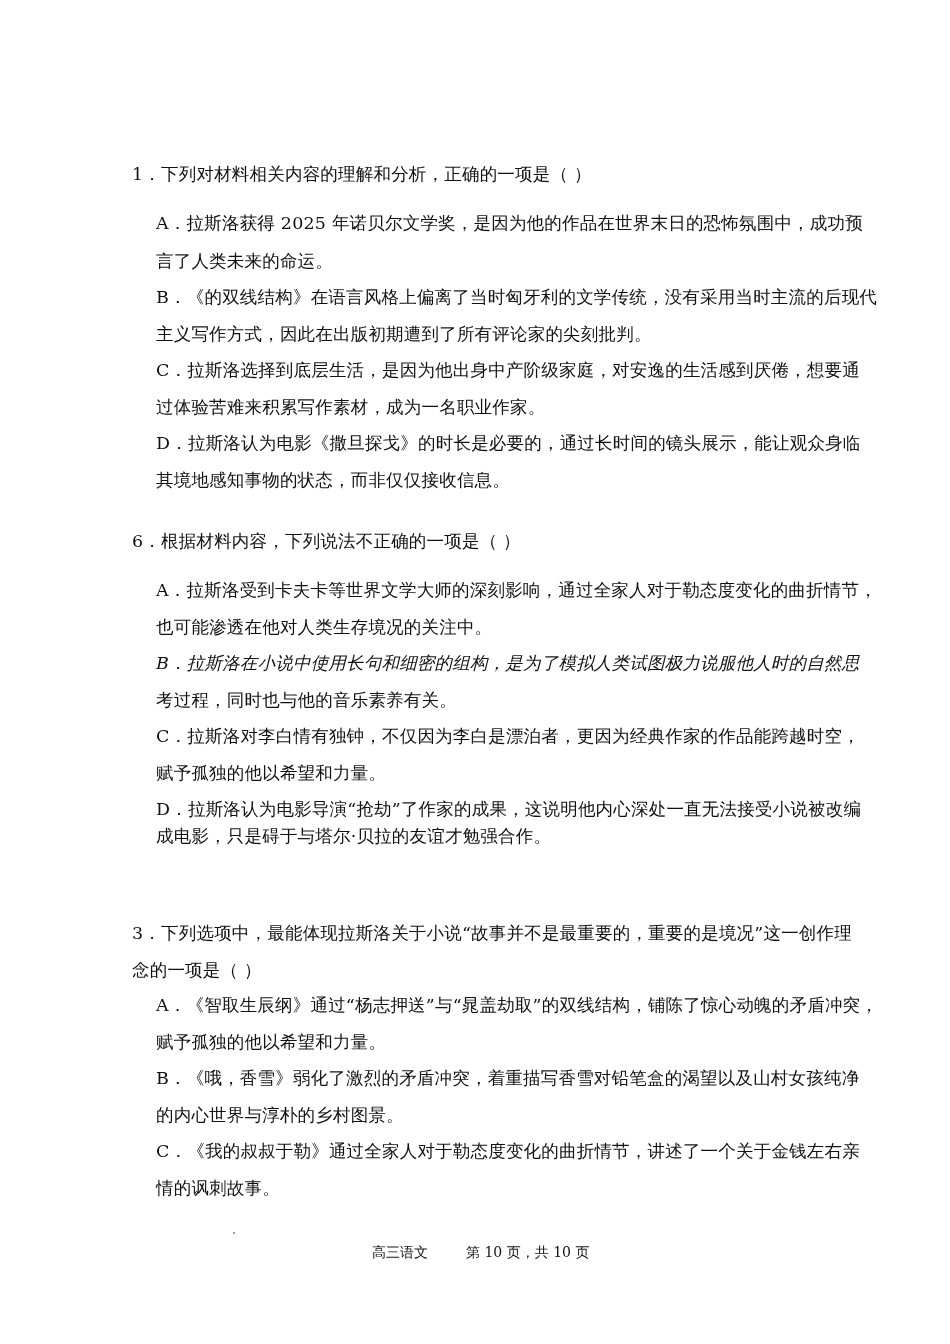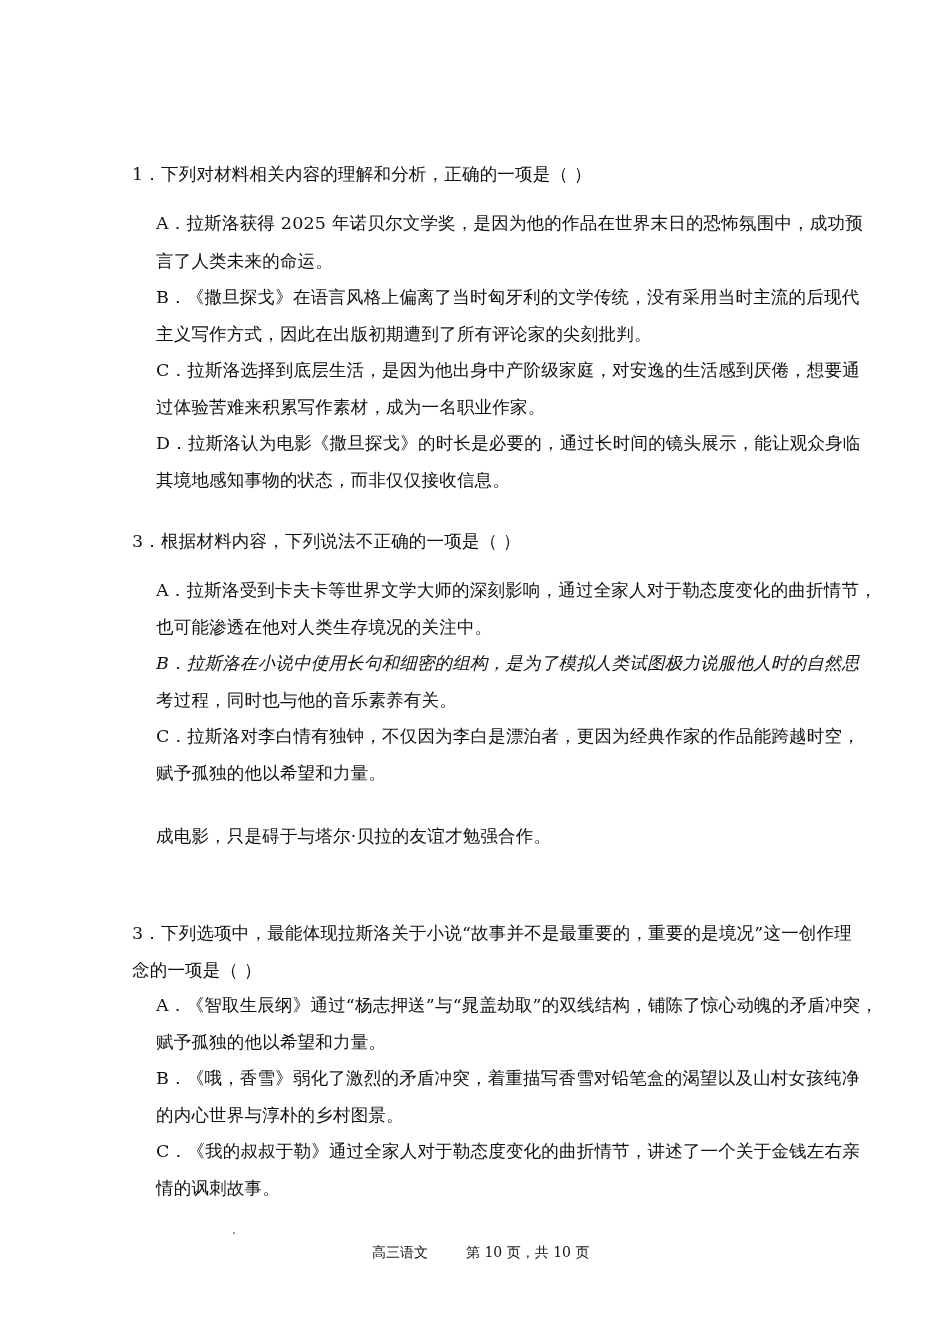--- a/index.html
+++ b/index.html
@@ -49,40 +49,41 @@
 </head>
 <body>
 
 <div class="page">
 
   <div class="line q" style="top:162px;">1．下列对材料相关内容的理解和分析，正确的一项是（    ）</div>
 
   <div class="line o" style="top:211px;">A．拉斯洛获得 2025 年诺贝尔文学奖，是因为他的作品在世界末日的恐怖氛围中，成功预</div>
   <div class="line o" style="top:249px;">言了人类未来的命运。</div>
 
-  <div class="line o" style="top:285px;">B．《撒旦探戈》在语言风格上偏离了当时匈牙利的文学传统，没有采用当时主流的后现代</div>
+  <div class="line o" style="top:285px;">B．《的双线结构》在语言风格上偏离了当时匈牙利的文学传统，没有采用当时主流的后现代</div>
   <div class="line o" style="top:322px;">主义写作方式，因此在出版初期遭到了所有评论家的尖刻批判。</div>
 
   <div class="line o" style="top:358px;">C．拉斯洛选择到底层生活，是因为他出身中产阶级家庭，对安逸的生活感到厌倦，想要通</div>
   <div class="line o" style="top:395px;">过体验苦难来积累写作素材，成为一名职业作家。</div>
 
   <div class="line o" style="top:431px;">D．拉斯洛认为电影《撒旦探戈》的时长是必要的，通过长时间的镜头展示，能让观众身临</div>
   <div class="line o" style="top:468px;">其境地感知事物的状态，而非仅仅接收信息。</div>
 
-  <div class="line q" style="top:529px;">3．根据材料内容，下列说法不正确的一项是（    ）</div>
+  <div class="line q" style="top:529px;">6．根据材料内容，下列说法不正确的一项是（    ）</div>
 
   <div class="line o" style="top:578px;">A．拉斯洛受到卡夫卡等世界文学大师的深刻影响，通过全家人对于勒态度变化的曲折情节，</div>
   <div class="line o" style="top:615px;">也可能渗透在他对人类生存境况的关注中。</div>
 
   <div class="line o" style="top:651px;font-style:italic;">B．拉斯洛在小说中使用长句和细密的组构，是为了模拟人类试图极力说服他人时的自然思</div>
   <div class="line o" style="top:688px;">考过程，同时也与他的音乐素养有关。</div>
 
   <div class="line o" style="top:724px;">C．拉斯洛对李白情有独钟，不仅因为李白是漂泊者，更因为经典作家的作品能跨越时空，</div>
   <div class="line o" style="top:761px;">赋予孤独的他以希望和力量。</div>
 
+  <div class="line o" style="top:797px;">D．拉斯洛认为电影导演“抢劫”了作家的成果，这说明他内心深处一直无法接受小说被改编</div>
   <div class="line o" style="top:824px;">成电影，只是碍于与塔尔·贝拉的友谊才勉强合作。</div>
 
   <div class="line q" style="top:921px;">3．下列选项中，最能体现拉斯洛关于小说“故事并不是最重要的，重要的是境况”这一创作理</div>
   <div class="line qcont" style="top:958px;">念的一项是（    ）</div>
 
   <div class="line o" style="top:993px;">A．《智取生辰纲》通过“杨志押送”与“晁盖劫取”的双线结构，铺陈了惊心动魄的矛盾冲突，</div>
   <div class="line o" style="top:1030px;">赋予孤独的他以希望和力量。</div>
 
   <div class="line o" style="top:1066px;">B．《哦，香雪》弱化了激烈的矛盾冲突，着重描写香雪对铅笔盒的渴望以及山村女孩纯净</div>
   <div class="line o" style="top:1103px;">的内心世界与淳朴的乡村图景。</div>

